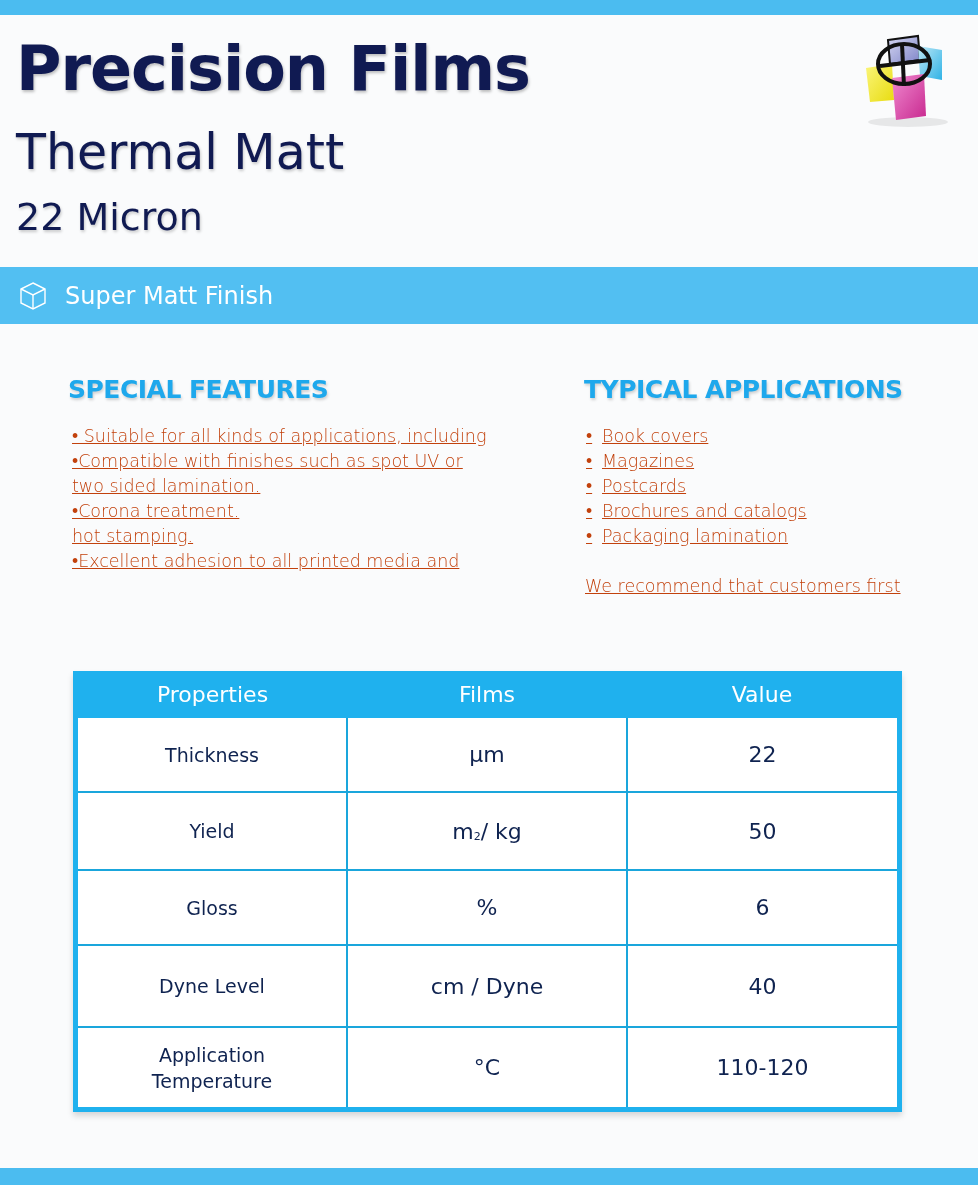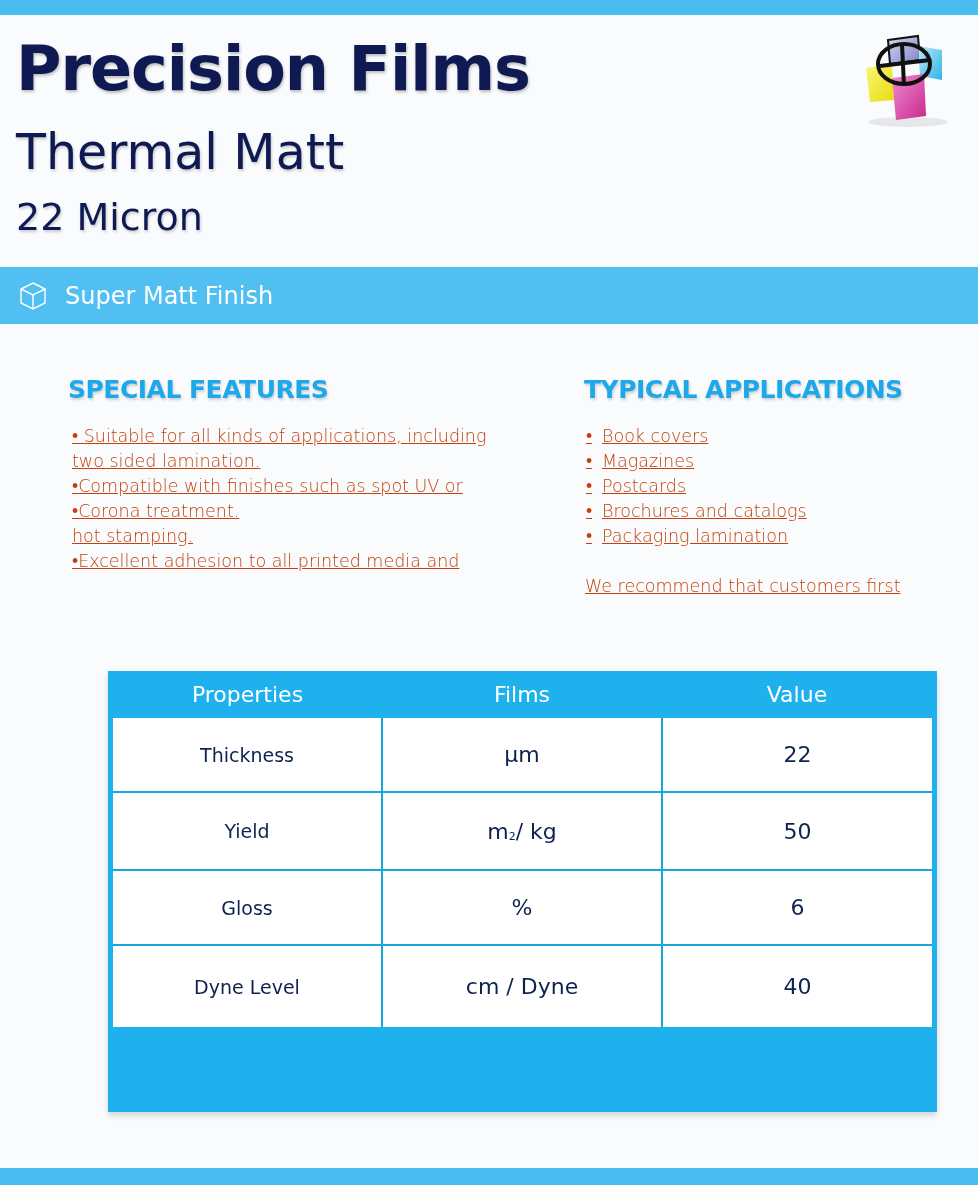--- a/index.html
+++ b/index.html
@@ -73,21 +73,20 @@
     .apps-list { left: 586px; top: 424px; width: 340px; }
     .apps-list .item { display: flex; }
     .apps-list .bullet { width: 16px; flex: none; }
     .apps-note { left: 585px; top: 574px; width: 340px; }
 
     .table-wrap {
       position: absolute; left: 73px; top: 671px; width: 829px; height: 441px;
       background: #1fb1ee;
       padding: 0 5px 5px 5px;
       box-shadow: 0 4px 6px rgba(0,0,0,0.15);
-      margin-left: 35px;
     }
     table.spec {
       width: 100%;
       border-collapse: collapse;
       table-layout: fixed;
       font-family: "DejaVu Sans", sans-serif;
     }
     table.spec th {
       height: 47px; color: #ffffff; font-weight: normal; font-size: 22px;
       background: #1fb1ee;
@@ -150,22 +149,22 @@
     <polygon points="14,2 26,8 26,22 14,28 2,22 2,8" fill="none" stroke="#ffffff" stroke-width="1.4"></polygon>
     <polyline points="2,8 14,14 26,8" fill="none" stroke="#ffffff" stroke-width="1.4"></polyline>
     <line x1="14" y1="14" x2="14" y2="28" stroke="#ffffff" stroke-width="1.4"></line>
   </svg>
   <span class="label">Super Matt Finish</span>
 </div>
 
 <div class="section-title features-title">SPECIAL FEATURES</div>
 <div class="text-block features-text">
   <div>• Suitable for all kinds of applications, including</div>
+  <div>•Compatible with finishes such as spot UV or</div>
   <div>two sided lamination.</div>
-  <div>•Compatible with finishes such as spot UV or</div>
   <div>•Corona treatment.</div>
   <div>hot stamping.</div>
   <div>•Excellent adhesion to all printed media and</div>
 </div>
 
 <div class="section-title apps-title">TYPICAL APPLICATIONS</div>
 <div class="text-block apps-list">
   <div class="item">
       <span class="bullet">•</span>
       <span>Book covers</span>
@@ -219,17 +218,25 @@
       <tr style="height:75px">
         <td class="prop">Gloss</td>
         <td>%</td>
         <td>6</td>
       </tr>
       <tr style="height:82px">
         <td class="prop">Dyne Level</td>
         <td>cm / Dyne</td>
         <td>40</td>
       </tr>
+      <tr style="height:80px">
+        <td class="prop">
+            <div>Application</div>
+            <div>Temperature</div>
+          </td>
+        <td>°C</td>
+        <td>110-120</td>
+      </tr>
     </tbody>
   </table>
 </div>
 
 <div class="bottom-bar"></div>
 
 </body></html>

